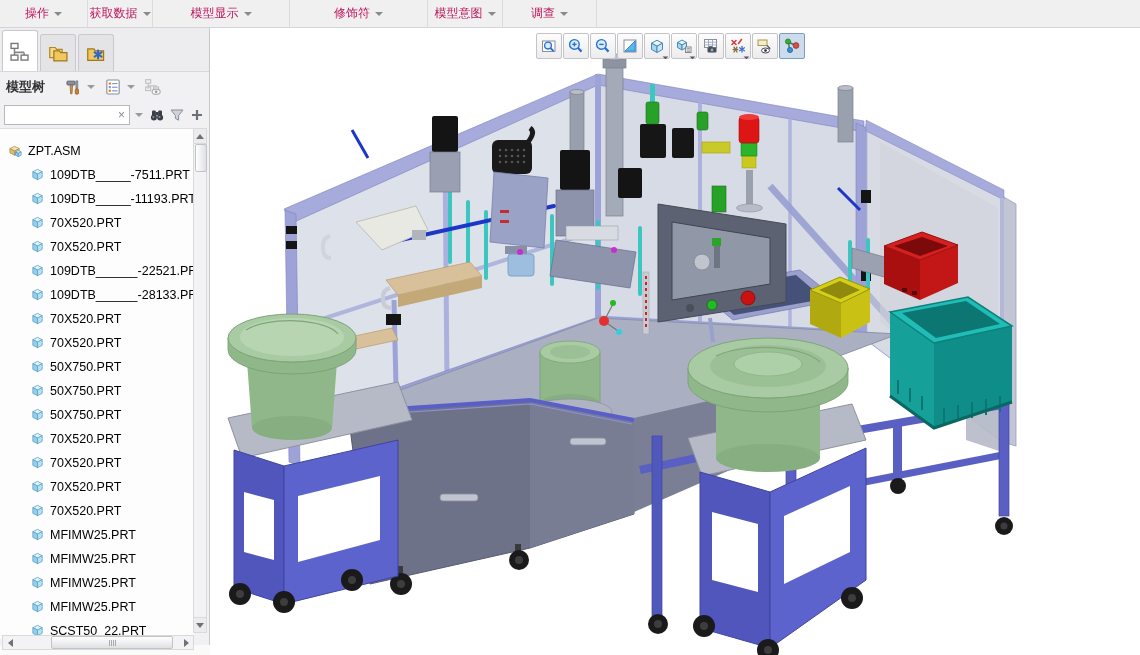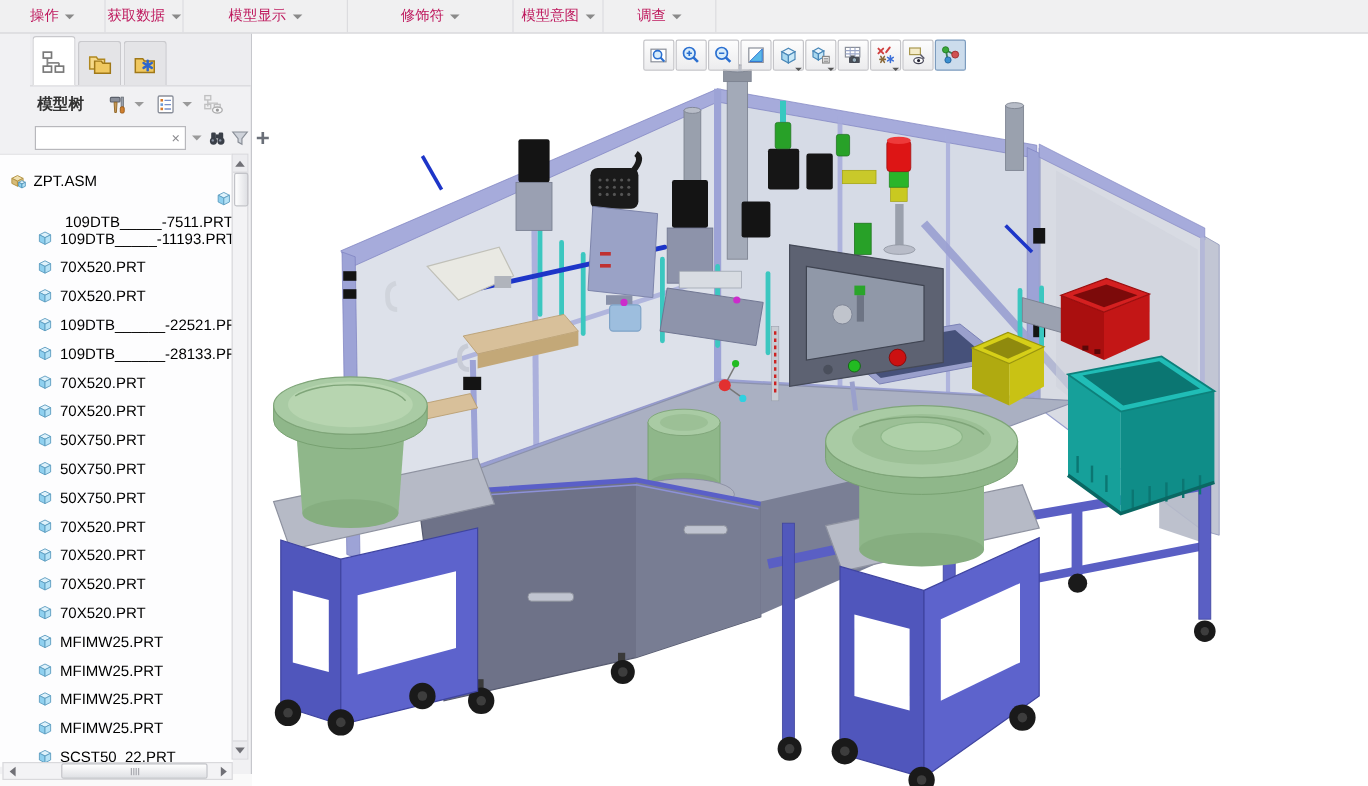--- a/index.html
+++ b/index.html
@@ -22,21 +22,21 @@
   .gfx-btn{width:26px;height:26px;background:linear-gradient(#fdfdfd,#ececee);
            border:1px solid #c4c4c8;border-radius:2px;display:flex;align-items:center;
            justify-content:center;position:relative;box-sizing:border-box;cursor:pointer;}
   .gfx-btn.pressed{background:#ccdcec;border-color:#7d9cbe;}
   .gfx-btn svg{width:18px;height:18px;}
   .gfx-btn .corner{position:absolute;right:1px;bottom:1px;width:0;height:0;
            border-left:4px solid transparent;border-top:4px solid transparent;border-right:4px solid #555;
            transform:rotate(45deg);}
   
   .left-panel{position:absolute;left:0;top:27px;width:210px;height:618px;background:#f1f1f3;
-              border-right:1px solid #c6c7cc;z-index:30;box-sizing:border-box;padding-left:25px;}
+              border-right:1px solid #c6c7cc;z-index:30;box-sizing:border-box;}
   .tab-row{height:44px;display:flex;align-items:flex-end;padding-left:2px;gap:2px;
            border-bottom:1px solid #d8d8db;background:#ededf0;}
   .tab{width:34px;height:36px;display:flex;align-items:center;justify-content:center;
        border:1px solid #c9c9cd;border-bottom:none;border-radius:3px 3px 0 0;background:#e4e4e7;cursor:pointer;}
   .tab.active{background:#ffffff;height:40px;}
   .tab svg{width:22px;height:22px;}
   .panel-header{height:30px;display:flex;align-items:center;padding:0 6px;gap:4px;}
   .panel-title{font-size:13px;font-weight:bold;color:#333;flex:0 0 auto;margin-right:14px;}
   .ph-icon{width:20px;height:20px;display:flex;align-items:center;justify-content:center;cursor:pointer;}
   .ph-icon svg{width:18px;height:18px;}
@@ -669,21 +669,21 @@
         </svg>
       </span>
   </div>
   <div class="tree-wrap" id="treeWrap" style="padding-top: 5px;">
       <div class="tree-row" style="padding-left: 8px;">
         <svg>
           <use href="#sym-asm"></use>
         </svg>
         <span>ZPT.ASM</span>
       </div>
-      <div class="tree-row" style="padding-left: 30px; flex-direction: column;">
+      <div class="tree-row" style="padding-left: 30px;">
         <svg>
           <use href="#sym-part"></use>
         </svg>
         <span>109DTB_____-7511.PRT</span>
       </div>
       <div class="tree-row" style="padding-left: 30px;">
         <svg>
           <use href="#sym-part"></use>
         </svg>
         <span>109DTB_____-11193.PRT</span>

